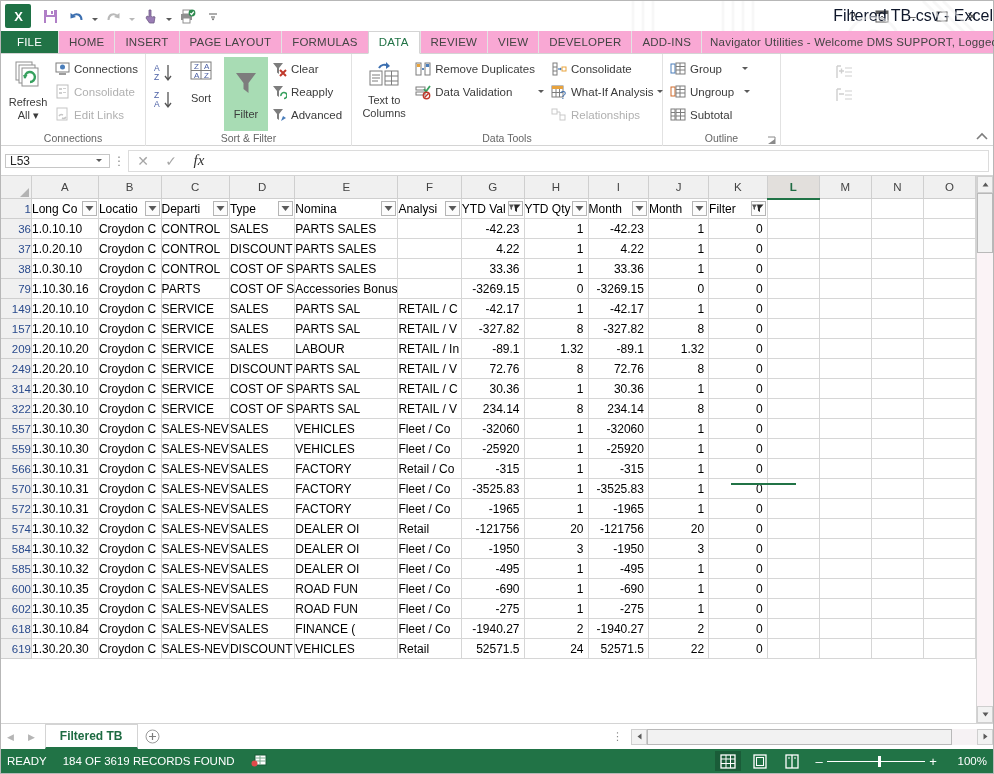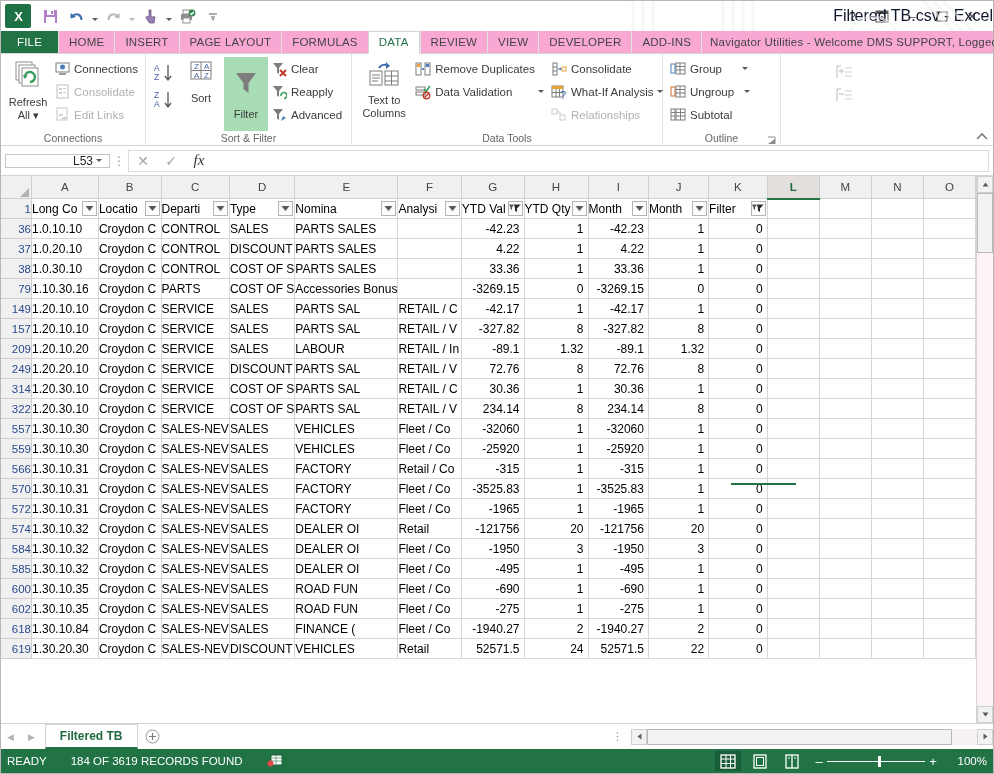--- a/index.html
+++ b/index.html
@@ -65,21 +65,21 @@
   .col{ display:flex; flex-direction:column; }
   .filter-big{ background:#a8dcb4; }
   .dlg-launch{ position:absolute; right:3px; bottom:1px; width:10px; height:10px; }
   .collapse-ribbon{ position:absolute; right:4px; bottom:2px; width:14px;height:14px;
                     display:flex;align-items:center;justify-content:center; }
 
   
   .fbar{ height:30px; display:flex; align-items:center; background:#fff; padding:3px 4px;
          border-bottom:1px solid #d4d4d4; }
   .namebox{ width:105px; height:14px; border:1px solid #c6c6c6; background:#fff; display:flex;
-            align-items:center; padding:0 4px; font-size:12px;text-align:right; }
+            align-items:center; padding:0 4px; font-size:12px; }
   .namebox .nb-val{ flex:1; }
   .namebox .nb-caret{ width:12px; display:flex; justify-content:center; }
   .fb-dots{ width:18px; text-align:center; color:#8a8a8a; font-size:12px; letter-spacing:0; }
   .fb-btns{ display:flex; align-items:center; gap:0px; height:22px; border:1px solid #dcdcdc;
             border-right:0; background:#fff;}
   .fb-btn{ width:28px; height:20px; display:flex; align-items:center; justify-content:center;
            color:#a6a6a6; font-size:14px; }
   .fb-input{ flex:1; height:22px; border:1px solid #dcdcdc; border-left:0; background:#fff;
              padding:0 4px; font-size:12px; line-height:20px; }
 
@@ -129,21 +129,21 @@
   .hscroll{ width:362px; height:16px; display:flex; align-items:center; }
   .hs-btn{ width:16px;height:16px;border:1px solid #cfcfcf;background:#f2f2f2;display:flex;
            align-items:center;justify-content:center;font-size:8px;color:#5a5a5a;}
   .hs-track{ flex:1; height:16px; background:#f6f2f4; position:relative; }
   .hs-thumb{ position:absolute; left:0; top:0; bottom:0; width:305px; background:#f2f2f2;
              border:1px solid #b9b9b9; }
 
   
   .statusbar{ height:24px; background:#217346; color:#fff; display:flex; align-items:center;
               font-size:11.5px; padding:0 6px; }
-  .sb-left{ display:flex; align-items:center; gap:24px; }
+  .sb-left{ display:flex; align-items:center; gap:16px; }
   .sb-right{ margin-left:auto; display:flex; align-items:center; gap:6px; }
   .view-btn{ width:26px; height:20px; display:flex; align-items:center; justify-content:center; }
   .view-btn.active{ background:#1a5c38; }
   .zoom-slider{ display:flex; align-items:center; gap:0; width:130px; }
   .zs-line{ flex:1; height:1px; background:#fff; position:relative; }
   .zs-knob{ position:absolute; left:52%; top:-5px; width:3px; height:11px; background:#fff; }
   .zs-sign{ width:16px; text-align:center; font-size:13px; }
   .zoom-pct{ width:40px; text-align:right; }
 </style>
 </head>

